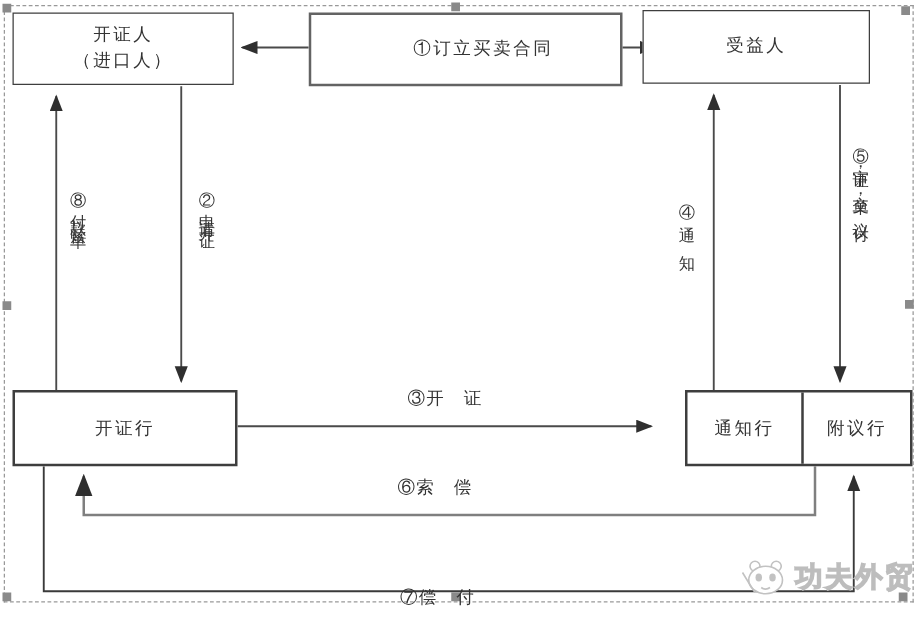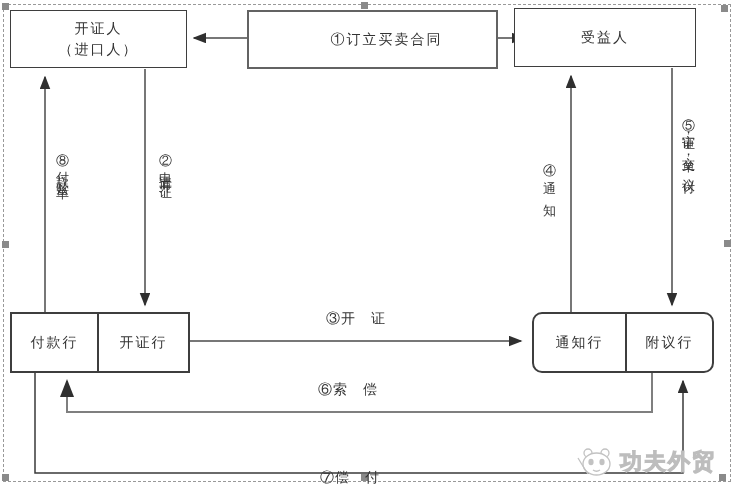--- a/index.html
+++ b/index.html
@@ -14,21 +14,21 @@
        font-size:14px;letter-spacing:2px;line-height:21px;text-align:center;}
   .box.gray{border-color:#636363;border-width:2px;padding-left:28px;}
   .combo{position:absolute;background:#fff;border:2px solid #3e3e3e;display:flex;}
   .cell{display:flex;align-items:center;justify-content:center;font-size:14px;
         letter-spacing:2px;flex:1;}
   .cell.divided{border-right:2px solid #3e3e3e;}
   .hlabel{position:absolute;font-size:14px;letter-spacing:1px;white-space:pre;}
   .vlabel{position:absolute;writing-mode:vertical-rl;text-orientation:upright;
           font-size:13px;letter-spacing:5px;white-space:pre;}
   .vlabel.tight{letter-spacing:3px;}
-  .watermark{position:absolute;left:574px;top:444px;display:flex;align-items:center;
+  .watermark{position:absolute;left:590px;top:444px;display:flex;align-items:center;
              pointer-events:none;}
   .watermark-text{font-size:22px;font-weight:bold;letter-spacing:2px;
                   color:rgba(255,255,255,0.85);-webkit-text-stroke:1.1px #bdbdbd;}
 </style>
 </head>
 <body>
 
 <div id="stage">
 
   <div class="sel-border"></div>
@@ -74,29 +74,26 @@
 
   <div class="box gray" style="left:247px;top:10px;width:219px;height:55px;">
     <span>①订立买卖合同</span>
   </div>
 
   <div class="box" style="left:514px;top:8px;width:180px;height:57px;">
     <span>受益人</span>
   </div>
 
   <div class="combo" style="left:10px;top:312px;width:176px;height:57px;">
-    <div class="cell divided" style="flex:0 0 85px;">
-      <span>付款行</span>
-    </div>
     <div class="cell">
       <span>开证行</span>
     </div>
   </div>
 
-  <div class="combo" style="left:532px;top:312px;width:178px;height:57px;border-radius:10px;">
+  <div class="combo" style="left:548px;top:312px;width:178px;height:57px;">
     <div class="cell divided" style="flex:0 0 91px;">
       <span>通知行</span>
     </div>
     <div class="cell">
       <span>附议行</span>
     </div>
   </div>
 
   <div class="hlabel" style="left:326px;top:286px;margin-top:24px;">③开　证</div>
   <div class="hlabel" style="left:318px;top:381px;">⑥索　偿</div>

